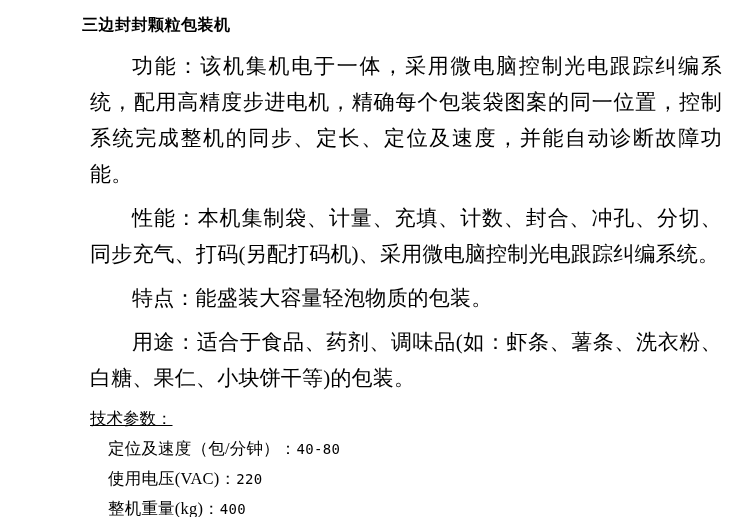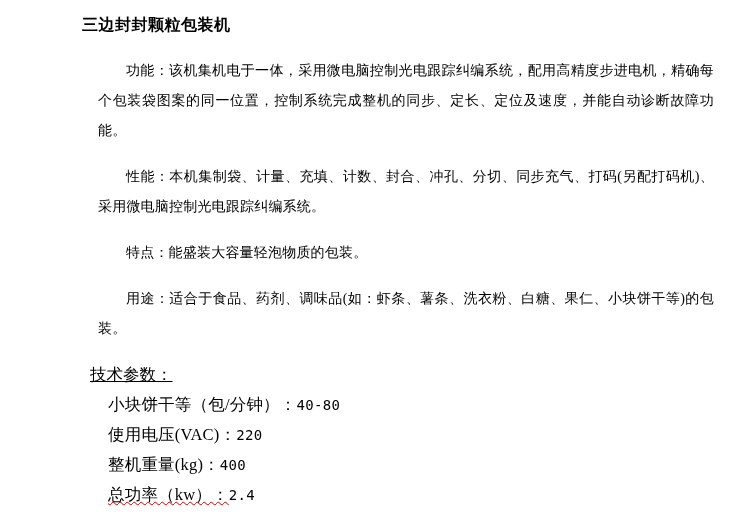--- a/index.html
+++ b/index.html
@@ -23,23 +23,23 @@
   }
   .doc-title {
     font-family: "DejaVu Sans", "Liberation Sans", sans-serif;
     font-weight: bold;
     font-size: 16px;
     line-height: 30px;
     margin: 0 0 2px 0;
     letter-spacing: 0.5px;
   }
   .para {
-    font-size: 14px;
-    line-height: 30px;
-    margin: 16px;
+    font-size: 21px;
+    line-height: 36px;
+    margin: 8px;
     text-align: justify;
     text-justify: inter-ideograph;
     letter-spacing: 0.2px;
   }
   .para.indent {
     text-indent: 2em;
   }
   .spec-head {
     font-size: 16.5px;
     line-height: 30px;
@@ -79,21 +79,21 @@
   <p class="para indent">功能：该机集机电于一体，采用微电脑控制光电跟踪纠编系统，配用高精度步进电机，精确每个包装袋图案的同一位置，控制系统完成整机的同步、定长、定位及速度，并能自动诊断故障功能。</p>
 
   <p class="para indent">性能：本机集制袋、计量、充填、计数、封合、冲孔、分切、同步充气、打码(另配打码机)、采用微电脑控制光电跟踪纠编系统。</p>
 
   <p class="para indent">特点：能盛装大容量轻泡物质的包装。</p>
 
   <p class="para indent">用途：适合于食品、药剂、调味品(如：虾条、薯条、洗衣粉、白糖、果仁、小块饼干等)的包装。</p>
 
   <p class="spec-head">技术参数：</p>
 
-  <p class="spec-row"><span class="spec-label">小块饼干等（包/分钟）：</span><span class="spec-val">40-80</span></p>
+  <p class="spec-row"><span class="spec-label">定位及速度（包/分钟）：</span><span class="spec-val">40-80</span></p>
 
 
   <p class="spec-row"><span class="spec-label">使用电压(VAC)：</span><span class="spec-val">220</span></p>
 
   <p class="spec-row"><span class="spec-label">整机重量(kg)：</span><span class="spec-val">400</span></p>
 
   <p class="spec-row"><span class="spec-label spell-err">总功率（kw）：</span><span class="spec-val">2.4</span></p>
 
 </div>
 

